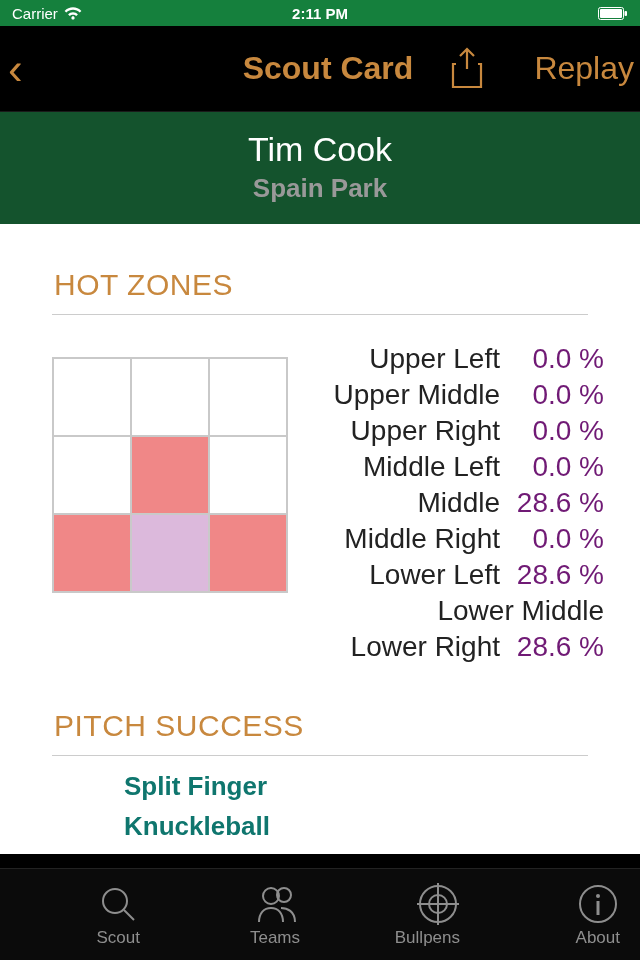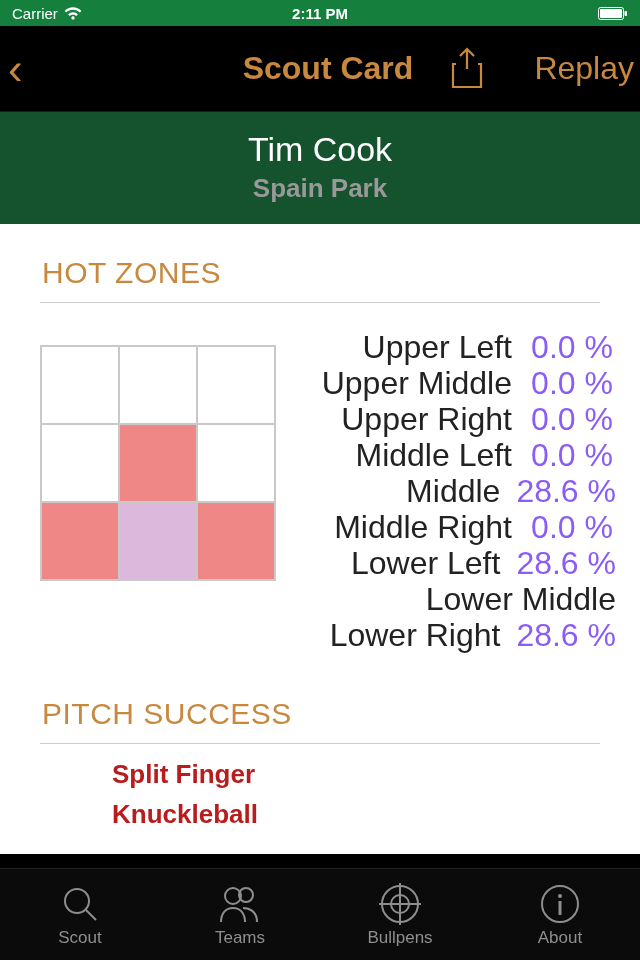--- a/index.html
+++ b/index.html
@@ -15,41 +15,41 @@
 .nav-left .chev { font-size: 44px; line-height: 1; margin-right: -2px; font-weight: 200; }
 .nav-title { color: #c8883e; font-size: 32px; font-weight: 700; position: absolute; left: 50%; transform: translateX(-50%); margin-left: 8px; }
 .nav-right { display: flex; align-items: center; gap: 24px; }
 .share-btn { color: #c8883e; width: 36px; height: 44px; cursor: pointer; }
 .nav-replay { color: #c8883e; font-size: 32px; font-weight: 300; cursor: pointer; margin-left: 24px; }
 
 .player-header { background: #14532d; text-align: center; padding: 18px 0 20px; }
 .player-name { font-size: 34px; font-weight: 300; color: #fff; }
 .player-team { font-size: 26px; font-weight: 700; color: #999; margin-top: 4px; }
 
-.content { background: #fff; height: 630px; overflow: hidden; padding: 4px; }
+.content { background: #fff; height: 630px; overflow: hidden; padding: 16px; }
 
 .section-title { color: #c8883e; font-size: 30px; font-weight: 300; padding: 28px 0 12px 38px; letter-spacing: 0.5px; }
 .section-rule { border: none; border-top: 1px solid #ccc; margin: 0 36px 0 36px; }
 
 .hot-zones-body { display: flex; padding: 26px 20px 0 36px; gap: 10px; }
 .grid-wrap { }
 .zone-grid { display: grid; grid-template-columns: repeat(3, 76px); grid-template-rows: repeat(3, 76px); gap: 2px; background: #c9c9c9; padding: 2px; margin-top: 16px; }
 .zone-cell { background: #fff; }
 .zone-cell.hot1 { background: #f08787; }
 .zone-cell.hot2 { background: #dcb9dc; }
 
-.zone-stats { flex: 1; text-align: right; font-size: 32px; line-height: 36px; color: #222; font-weight: 500; }
+.zone-stats { flex: 1; text-align: right; font-size: 28px; line-height: 36px; color: #222; font-weight: 500; }
 .zone-row { display: flex; justify-content: flex-end; gap: 12px; }
-.zone-val { color: #8b5cf6; min-width: 92px; text-align: center; padding-left: 4px; }
+.zone-val { color: #701a75; min-width: 92px; text-align: right; padding-left: 4px; }
 
 .pitch-body { padding: 10px 0 0 0; text-align: left; }
-.pitch-item { font-size: 26px; font-weight: 600; color: #b91c1c; padding-left: 108px; line-height: 40px; }
+.pitch-item { font-size: 26px; font-weight: 600; color: #0f766e; padding-left: 108px; line-height: 40px; }
 
 .tab-bar { position: absolute; bottom: 0; left: 0; right: 0; height: 92px; background: #0b0b0b; display: flex; justify-content: space-around; align-items: center; border-top: 1px solid #222; }
-.tab-item { display: flex; flex-direction: column; align-items: center; gap: 2px; color: #8e8e8e; cursor: pointer; width: 120px; }
+.tab-item { display: flex; flex-direction: column; align-items: flex-end; gap: 2px; color: #8e8e8e; cursor: pointer; width: 120px; }
 .tab-item.active { color: #c8883e; }
 .tab-label { font-size: 17px; }
 .tab-icon { width: 44px; height: 44px; display: flex; align-items: center; justify-content: center; }
 
 svg { display: block; }
 </style>
 </head>
 <body>
 
 <div class="status-bar">

